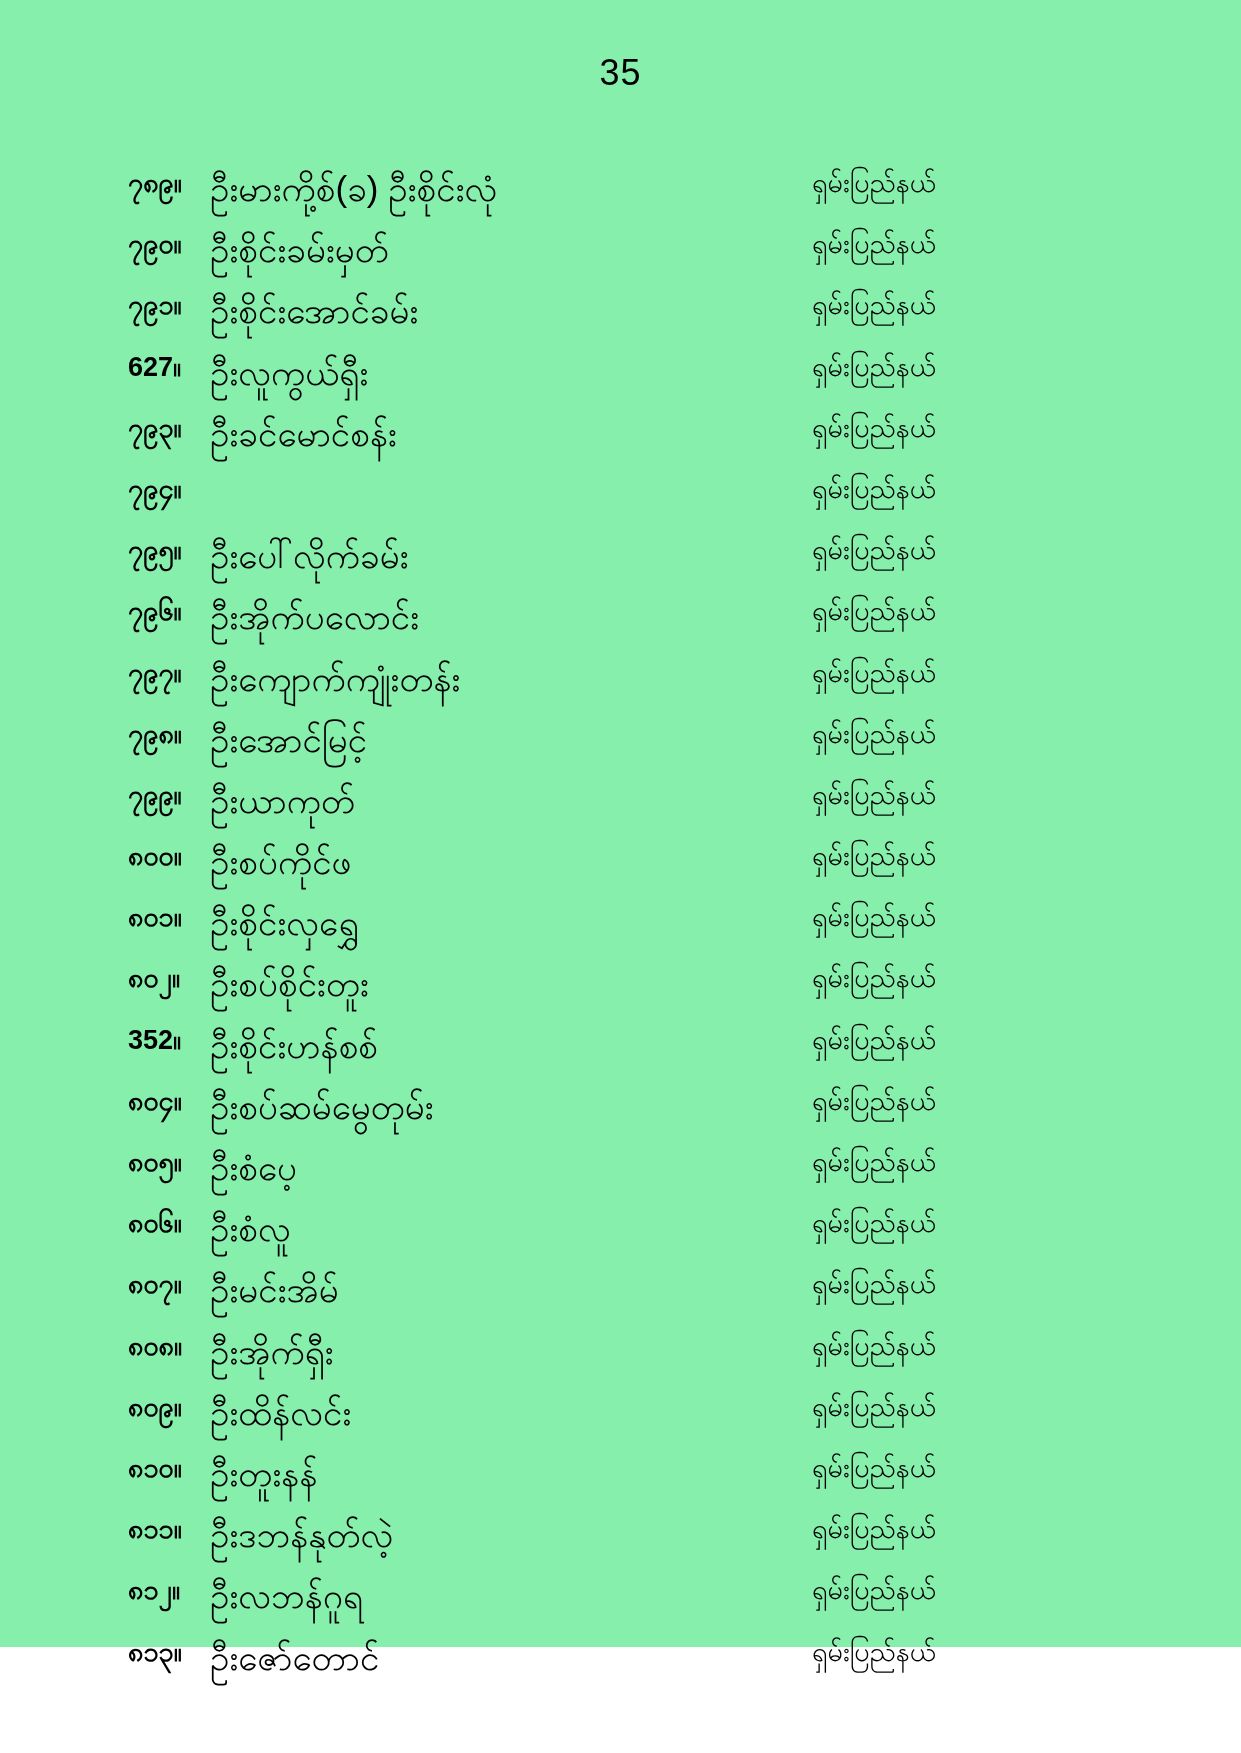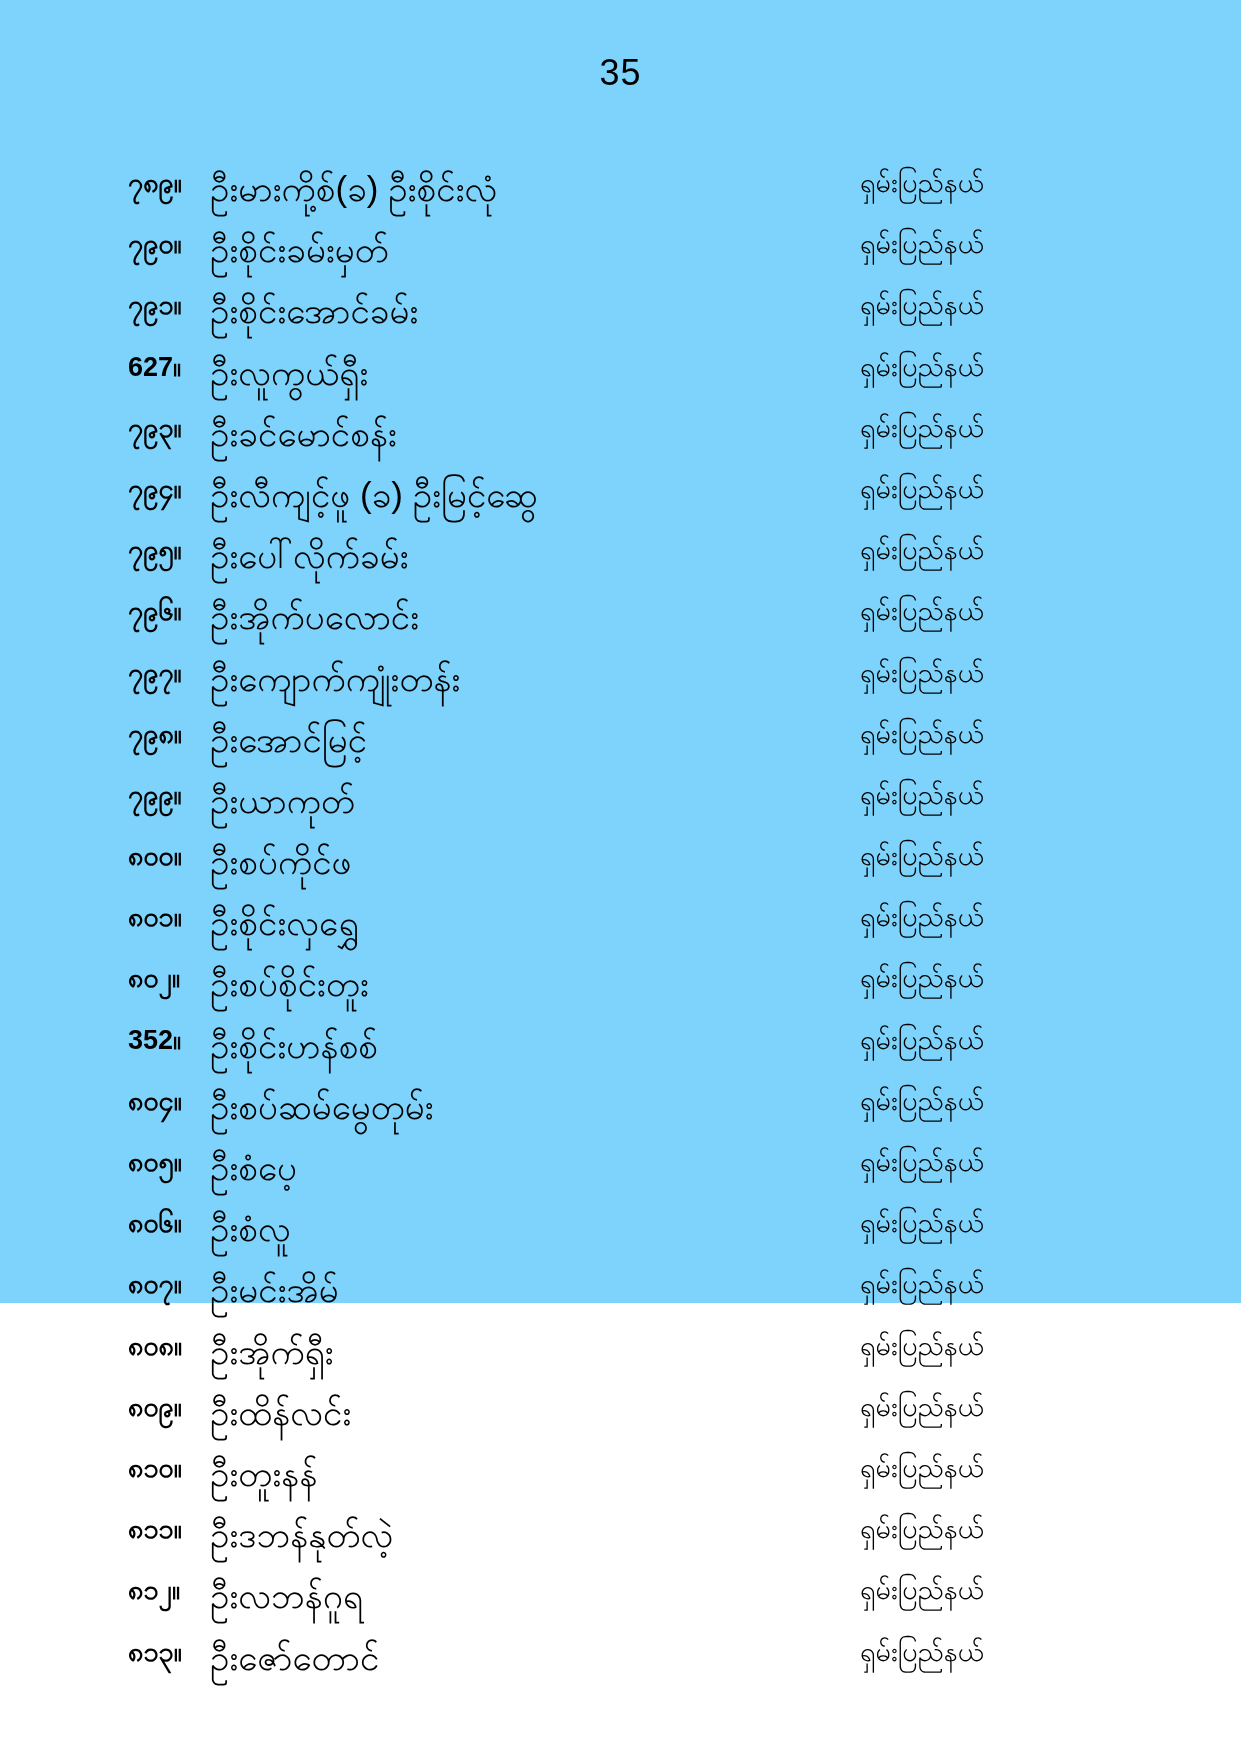--- a/index.html
+++ b/index.html
@@ -7,22 +7,22 @@
     width: 1241px;
     height: 1753px;
     background: #ffffff;
     color: #000000;
     font-family: "Liberation Sans", sans-serif;
     overflow: hidden;
   }
   .page {
     position: relative;
     width: 1241px;
-    height: 1303px;
-    background: #7dd3fc;
+    height: 1647px;
+    background: #86efac;
   }
   .page-number {
     position: absolute;
     top: 52px;
     left: 0;
     width: 100%;
     text-align: center;
     font-size: 36px;
     font-weight: 500;
     letter-spacing: 1px;
@@ -59,21 +59,21 @@
   .row .name {
     position: absolute;
     left: 210px;
     top: 6px;
     font-size: 35px;
     line-height: 1.45;
     white-space: nowrap;
   }
   .row .region {
     position: absolute;
-    left: 860px;
+    left: 812px;
     top: 6px;
     font-size: 27px;
     line-height: 1.45;
     white-space: nowrap;
   }
 </style>
 </head>
 <body>
 
 <div class="page">
@@ -106,21 +106,20 @@
   </div>
 
   <div class="row">
     <span class="no">၇၉၃။</span>
     <span class="name">ဦးခင်မောင်စန်း</span>
     <span class="region">ရှမ်းပြည်နယ်</span>
   </div>
 
   <div class="row">
     <span class="no">၇၉၄။</span>
-    <span class="name">ဦးလီကျင့်ဖူ (ခ) ဦးမြင့်ဆွေ</span>
     <span class="region">ရှမ်းပြည်နယ်</span>
   </div>
 
   <div class="row">
     <span class="no">၇၉၅။</span>
     <span class="name">ဦးပေါ်လိုက်ခမ်း</span>
     <span class="region">ရှမ်းပြည်နယ်</span>
   </div>
 
   <div class="row">

